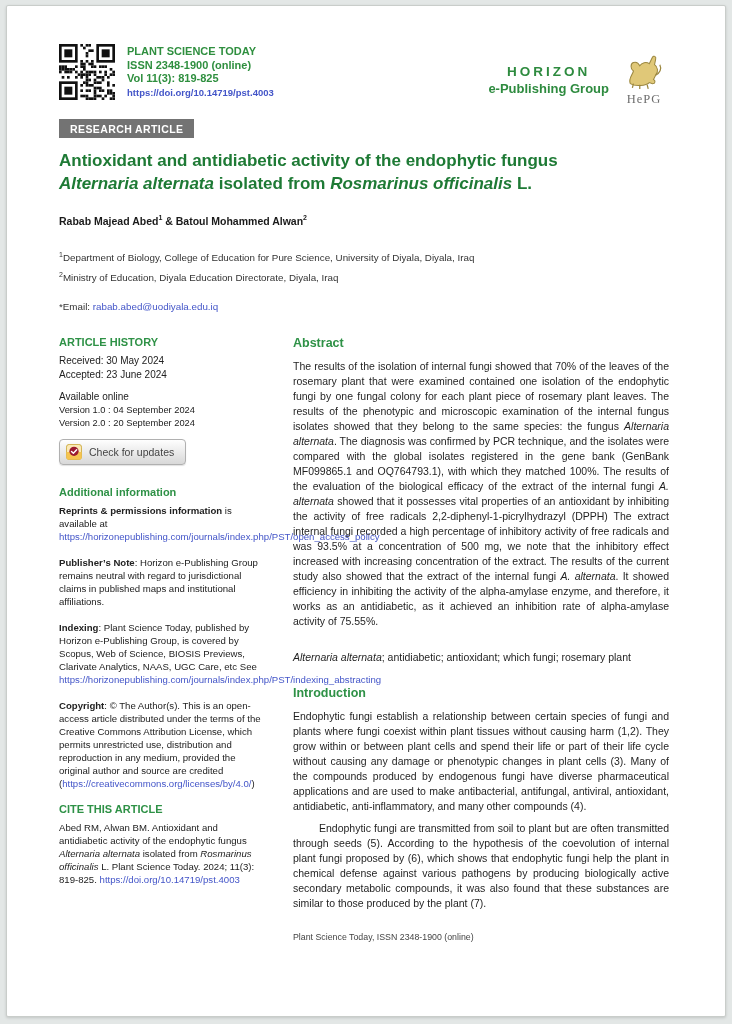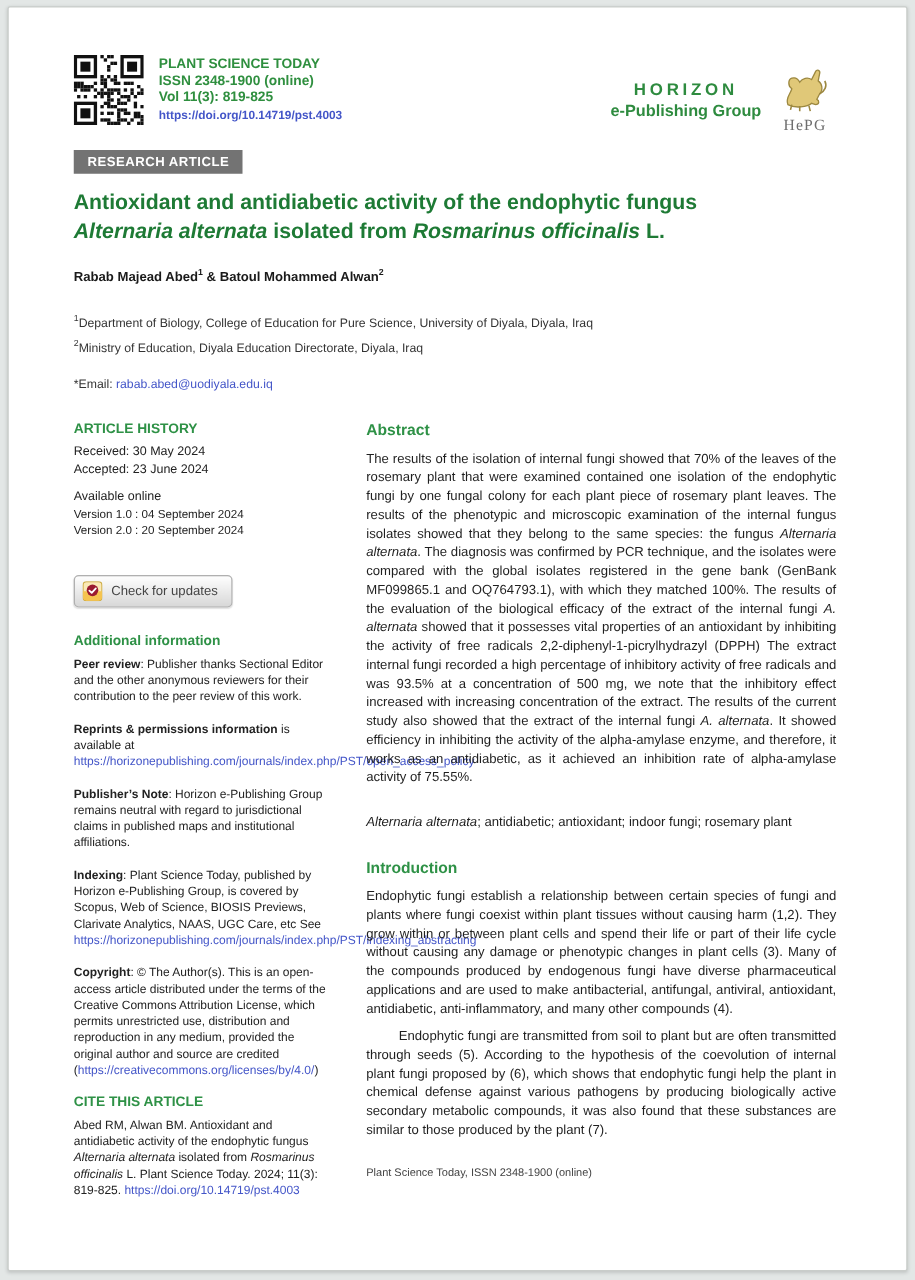--- a/index.html
+++ b/index.html
@@ -50,21 +50,21 @@
   .side { width: 210px; flex: none; }
   .main { flex: 1; min-width: 0; }
   
   .oa-row { display: flex; align-items: center; gap: 8px; margin-bottom: 17px; }
   .oa-label { color: #e8882e; font-weight: bold; font-size: 11px; letter-spacing: .6px; }
   .sh { color: #2e9146; font-size: 11px; font-weight: bold; margin-bottom: 6px; }
   .hist { font-size: 10px; line-height: 14px; color: #222; }
   .avail { margin-top: 8px; }
   .vline { font-size: 9.3px; line-height: 13px; color: #222; }
   .updates-btn {
-    margin: 29px 0 21px; display: flex; align-items: center; gap: 7px;
+    margin: 9px 0 21px; display: flex; align-items: center; gap: 7px;
     background: linear-gradient(#fefefe, #d8d8d8);
     border: 1px solid #b0b0b0; border-radius: 4px;
     padding: 4px 11px 4px 6px; font-family: inherit;
     font-size: 10.5px; color: #444; cursor: pointer;
     box-shadow: 0 1px 1px rgba(0,0,0,.12);
   }
   .sp { font-size: 9.6px; line-height: 13px; color: #222; margin-bottom: 13px; }
   .bd { font-weight: bold; }
   .it { font-style: italic; }
   .lnk { color: #4355c8; cursor: pointer; }
@@ -259,35 +259,34 @@
         <svg viewBox="0 0 18 18" width="16" height="16">
           <rect x="0.5" y="0.5" width="17" height="17" rx="3" fill="#fbe9b6" stroke="#caa83c" stroke-width="1"></rect>
           <path d="M0.5 9 h17 v5.5 a3 3 0 0 1 -3 3 h-11 a3 3 0 0 1 -3 -3 Z" fill="#f6c44f"></path>
           <circle cx="9" cy="8.2" r="5.2" fill="#9b1b30"></circle>
           <path d="M6.2 8.4 L8.3 10.4 L12 6.4" fill="none" stroke="#fff" stroke-width="1.6" stroke-linecap="round" stroke-linejoin="round"></path>
         </svg>
         <span>Check for updates</span>
       </button>
 
       <h3 class="sh">Additional information</h3>
-      <p class="sp"><span class="bd">Peer review</span><span>: Publisher thanks Sectional Editor and the other anonymous reviewers for their contribution to the peer review of this work.</span></p>
       <p class="sp"><span class="bd">Reprints &amp; permissions information</span><span> is available at </span><span class="lnk">https://horizonepublishing.com/journals/index.php/PST/open_access_policy</span></p>
       <p class="sp"><span class="bd">Publisher’s Note</span><span>: Horizon e-Publishing Group remains neutral with regard to jurisdictional claims in published maps and institutional affiliations.</span></p>
       <p class="sp"><span class="bd">Indexing</span><span>: Plant Science Today, published by Horizon e-Publishing Group, is covered by Scopus, Web of Science, BIOSIS Previews, Clarivate Analytics, NAAS, UGC Care, etc See </span><span class="lnk">https://horizonepublishing.com/journals/index.php/PST/indexing_abstracting</span></p>
       <p class="sp"><span class="bd">Copyright</span><span>: © The Author(s). This is an open-access article distributed under the terms of the Creative Commons Attribution License, which permits unrestricted use, distribution and reproduction in any medium, provided the original author and source are credited (</span><span class="lnk">https://creativecommons.org/licenses/by/4.0/</span><span>)</span></p>
 
       <h3 class="sh cite-head">CITE THIS ARTICLE</h3>
       <p class="sp"><span>Abed RM, Alwan BM. Antioxidant and antidiabetic activity of the endophytic fungus </span><span class="it">Alternaria alternata</span><span> isolated from </span><span class="it">Rosmarinus officinalis</span><span> L. Plant Science Today. 2024; 11(3): 819-825. </span><span class="lnk">https://doi.org/10.14719/pst.4003</span></p>
     </aside>
 
     <main class="main">
       <h2 class="mh">Abstract</h2>
       <p class="body-text"><span>The results of the isolation of internal fungi showed that 70% of the leaves of the rosemary plant that were examined contained one isolation of the endophytic fungi by one fungal colony for each plant piece of rosemary plant leaves. The results of the phenotypic and microscopic examination of the internal fungus isolates showed that they belong to the same species: the fungus </span><span class="it">Alternaria alternata</span><span>. The diagnosis was confirmed by PCR technique, and the isolates were compared with the global isolates registered in the gene bank (GenBank MF099865.1 and OQ764793.1), with which they matched 100%. The results of the evaluation of the biological efficacy of the extract of the internal fungi </span><span class="it">A. alternata</span><span> showed that it possesses vital properties of an antioxidant by inhibiting the activity of free radicals 2,2-diphenyl-1-picrylhydrazyl (DPPH) The extract internal fungi recorded a high percentage of inhibitory activity of free radicals and was 93.5% at a concentration of 500 mg, we note that the inhibitory effect increased with increasing concentration of the extract. The results of the current study also showed that the extract of the internal fungi </span><span class="it">A. alternata</span><span>. It showed efficiency in inhibiting the activity of the alpha-amylase enzyme, and therefore, it works as an antidiabetic, as it achieved an inhibition rate of alpha-amylase activity of 75.55%.</span></p>
 
-      <p class="body-text kw"><span class="it">Alternaria alternata</span><span>; antidiabetic; antioxidant; indoor fungi; rosemary plant</span></p>
+      <p class="body-text kw"><span class="it">Alternaria alternata</span><span>; antidiabetic; antioxidant; which fungi; rosemary plant</span></p>
 
       <h2 class="mh">Introduction</h2>
       <p class="body-text p1">Endophytic fungi establish a relationship between certain species of fungi and plants where fungi coexist within plant tissues without causing harm (1,2). They grow within or between plant cells and spend their life or part of their life cycle without causing any damage or phenotypic changes in plant cells (3). Many of the compounds produced by endogenous fungi have diverse pharmaceutical applications and are used to make antibacterial, antifungal, antiviral, antioxidant, antidiabetic, anti-inflammatory, and many other compounds (4).</p>
       <p class="body-text indent">Endophytic fungi are transmitted from soil to plant but are often transmitted through seeds (5). According to the hypothesis of the coevolution of internal plant fungi proposed by (6), which shows that endophytic fungi help the plant in chemical defense against various pathogens by producing biologically active secondary metabolic compounds, it was also found that these substances are similar to those produced by the plant (7).</p>
 
       <div class="foot">Plant Science Today, ISSN 2348-1900 (online)</div>
     </main>
 
   </div>
 </div>

